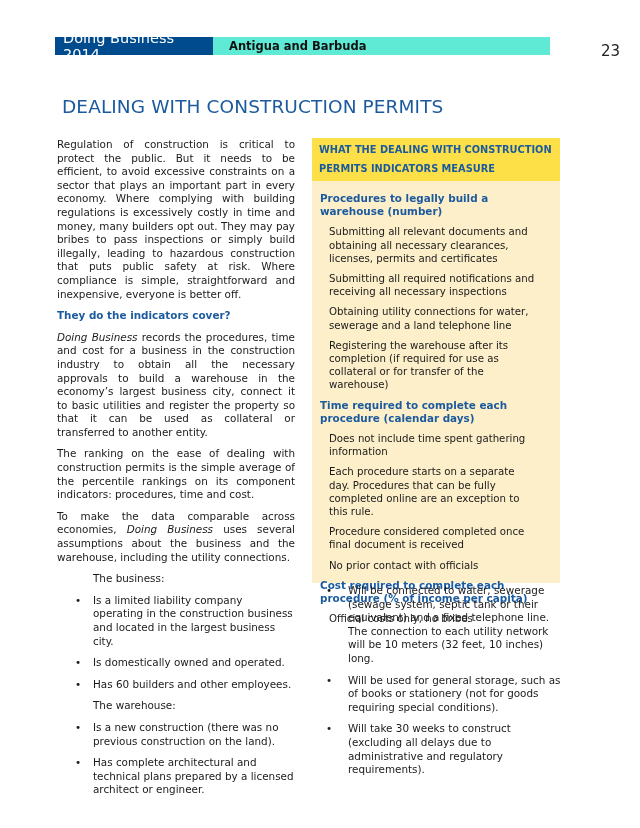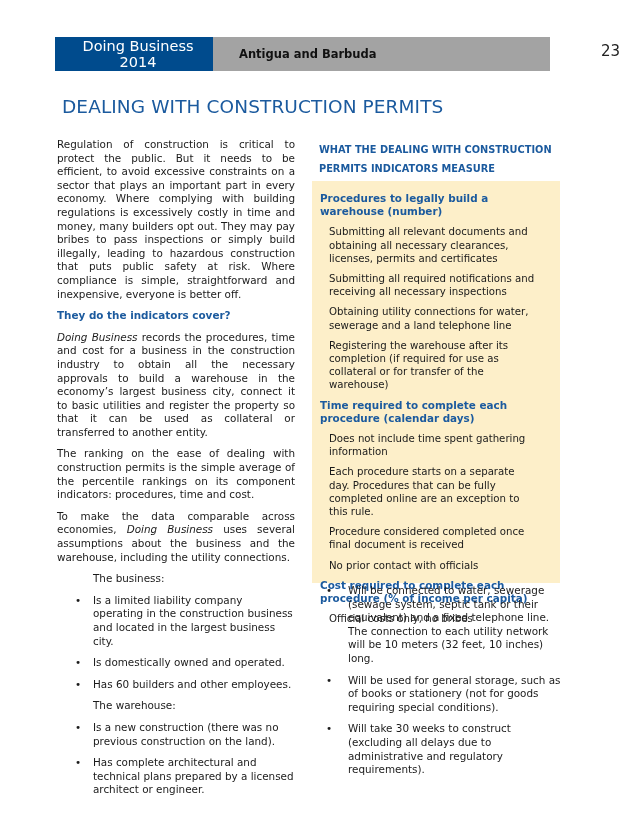--- a/index.html
+++ b/index.html
@@ -1,33 +1,33 @@
 <!DOCTYPE html>
 <html><head>
 <meta charset="utf-8">
 <style>
   html, body { margin: 0; padding: 0; background: #ffffff; }
   body { width: 640px; height: 828px; position: relative; overflow: hidden;
          font-family: "DejaVu Sans", sans-serif; color: #1a1a1a; }
-  .header { position: absolute; left: 55px; top: 37px; width: 495px; height: 34px; display: flex; text-align: center; }
+  .header { position: absolute; left: 55px; top: 37px; width: 495px; height: 18px; display: flex; }
   .header .blue { background: #004b8d; color: #fff; width: 158px; display: flex; align-items: center;
                   padding-left: 8px; font-size: 14.5px; box-sizing: border-box; }
-  .header .yellow { background: #a3a3a3; color: #111; flex: 1; display: flex; align-items: center;
-                    padding-left: 26px; font-weight: bold; font-size: 11.5px; }
+  .header .yellow { background: #5eead4; color: #111; flex: 1; display: flex; align-items: center;
+                    padding-left: 16px; font-weight: bold; font-size: 11.5px; }
   .page-num { position: absolute; left: 601px; top: 42px; font-size: 15px; color: #222; }
   .title { position: absolute; left: 62px; top: 96px; font-size: 18.5px; color: #1b5a9e; letter-spacing: 0.1px; }
   .left { position: absolute; left: 57px; top: 138px; width: 238px; font-size: 10.4px; line-height: 13.6px; }
   .left p { margin: 0 0 8px 0; text-align: justify; }
   .left .sub { color: #1b5a9e; font-weight: bold; margin: 0 0 8px 0; text-align: left; }
   .left p.plain { text-align: left; margin-left: 36px; }
   ul.bullets { list-style: none; margin: 0 0 8px 0; padding: 0; }
   ul.bullets li { position: relative; padding-left: 36px; margin-bottom: 8px; text-align: left; }
   ul.bullets li::before { content: "\2022"; position: absolute; left: 18px; top: 0; }
   .box { position: absolute; left: 312px; top: 138px; width: 248px; height: 445px; background: #fdefc9; }
-  .box-head { background: #ffffff; padding: 2px 7px 3px 7px; font-size: 9.8px; font-weight: bold;
+  .box-head { background: #fde047; padding: 2px 7px 3px 7px; font-size: 9.8px; font-weight: bold;
               color: #1b5a9e; line-height: 19px; }
   .box-body { padding: 11px 8px 0 8px; font-size: 10.2px; line-height: 13.2px; }
   .box-body .ind-title { color: #1b5a9e; font-weight: bold; margin: 0 0 7px 0; font-size: 10.4px; }
   .box-body .item { margin: 0 14px 7px 9px; }
   .right-list { position: absolute; left: 312px; top: 584px; width: 252px; font-size: 10.4px; line-height: 13.6px; }
   .right-list ul.bullets li { padding-left: 36px; }
   .right-list ul.bullets li::before { left: 14px; }
   em { font-style: italic; }
 </style>
 </head>

